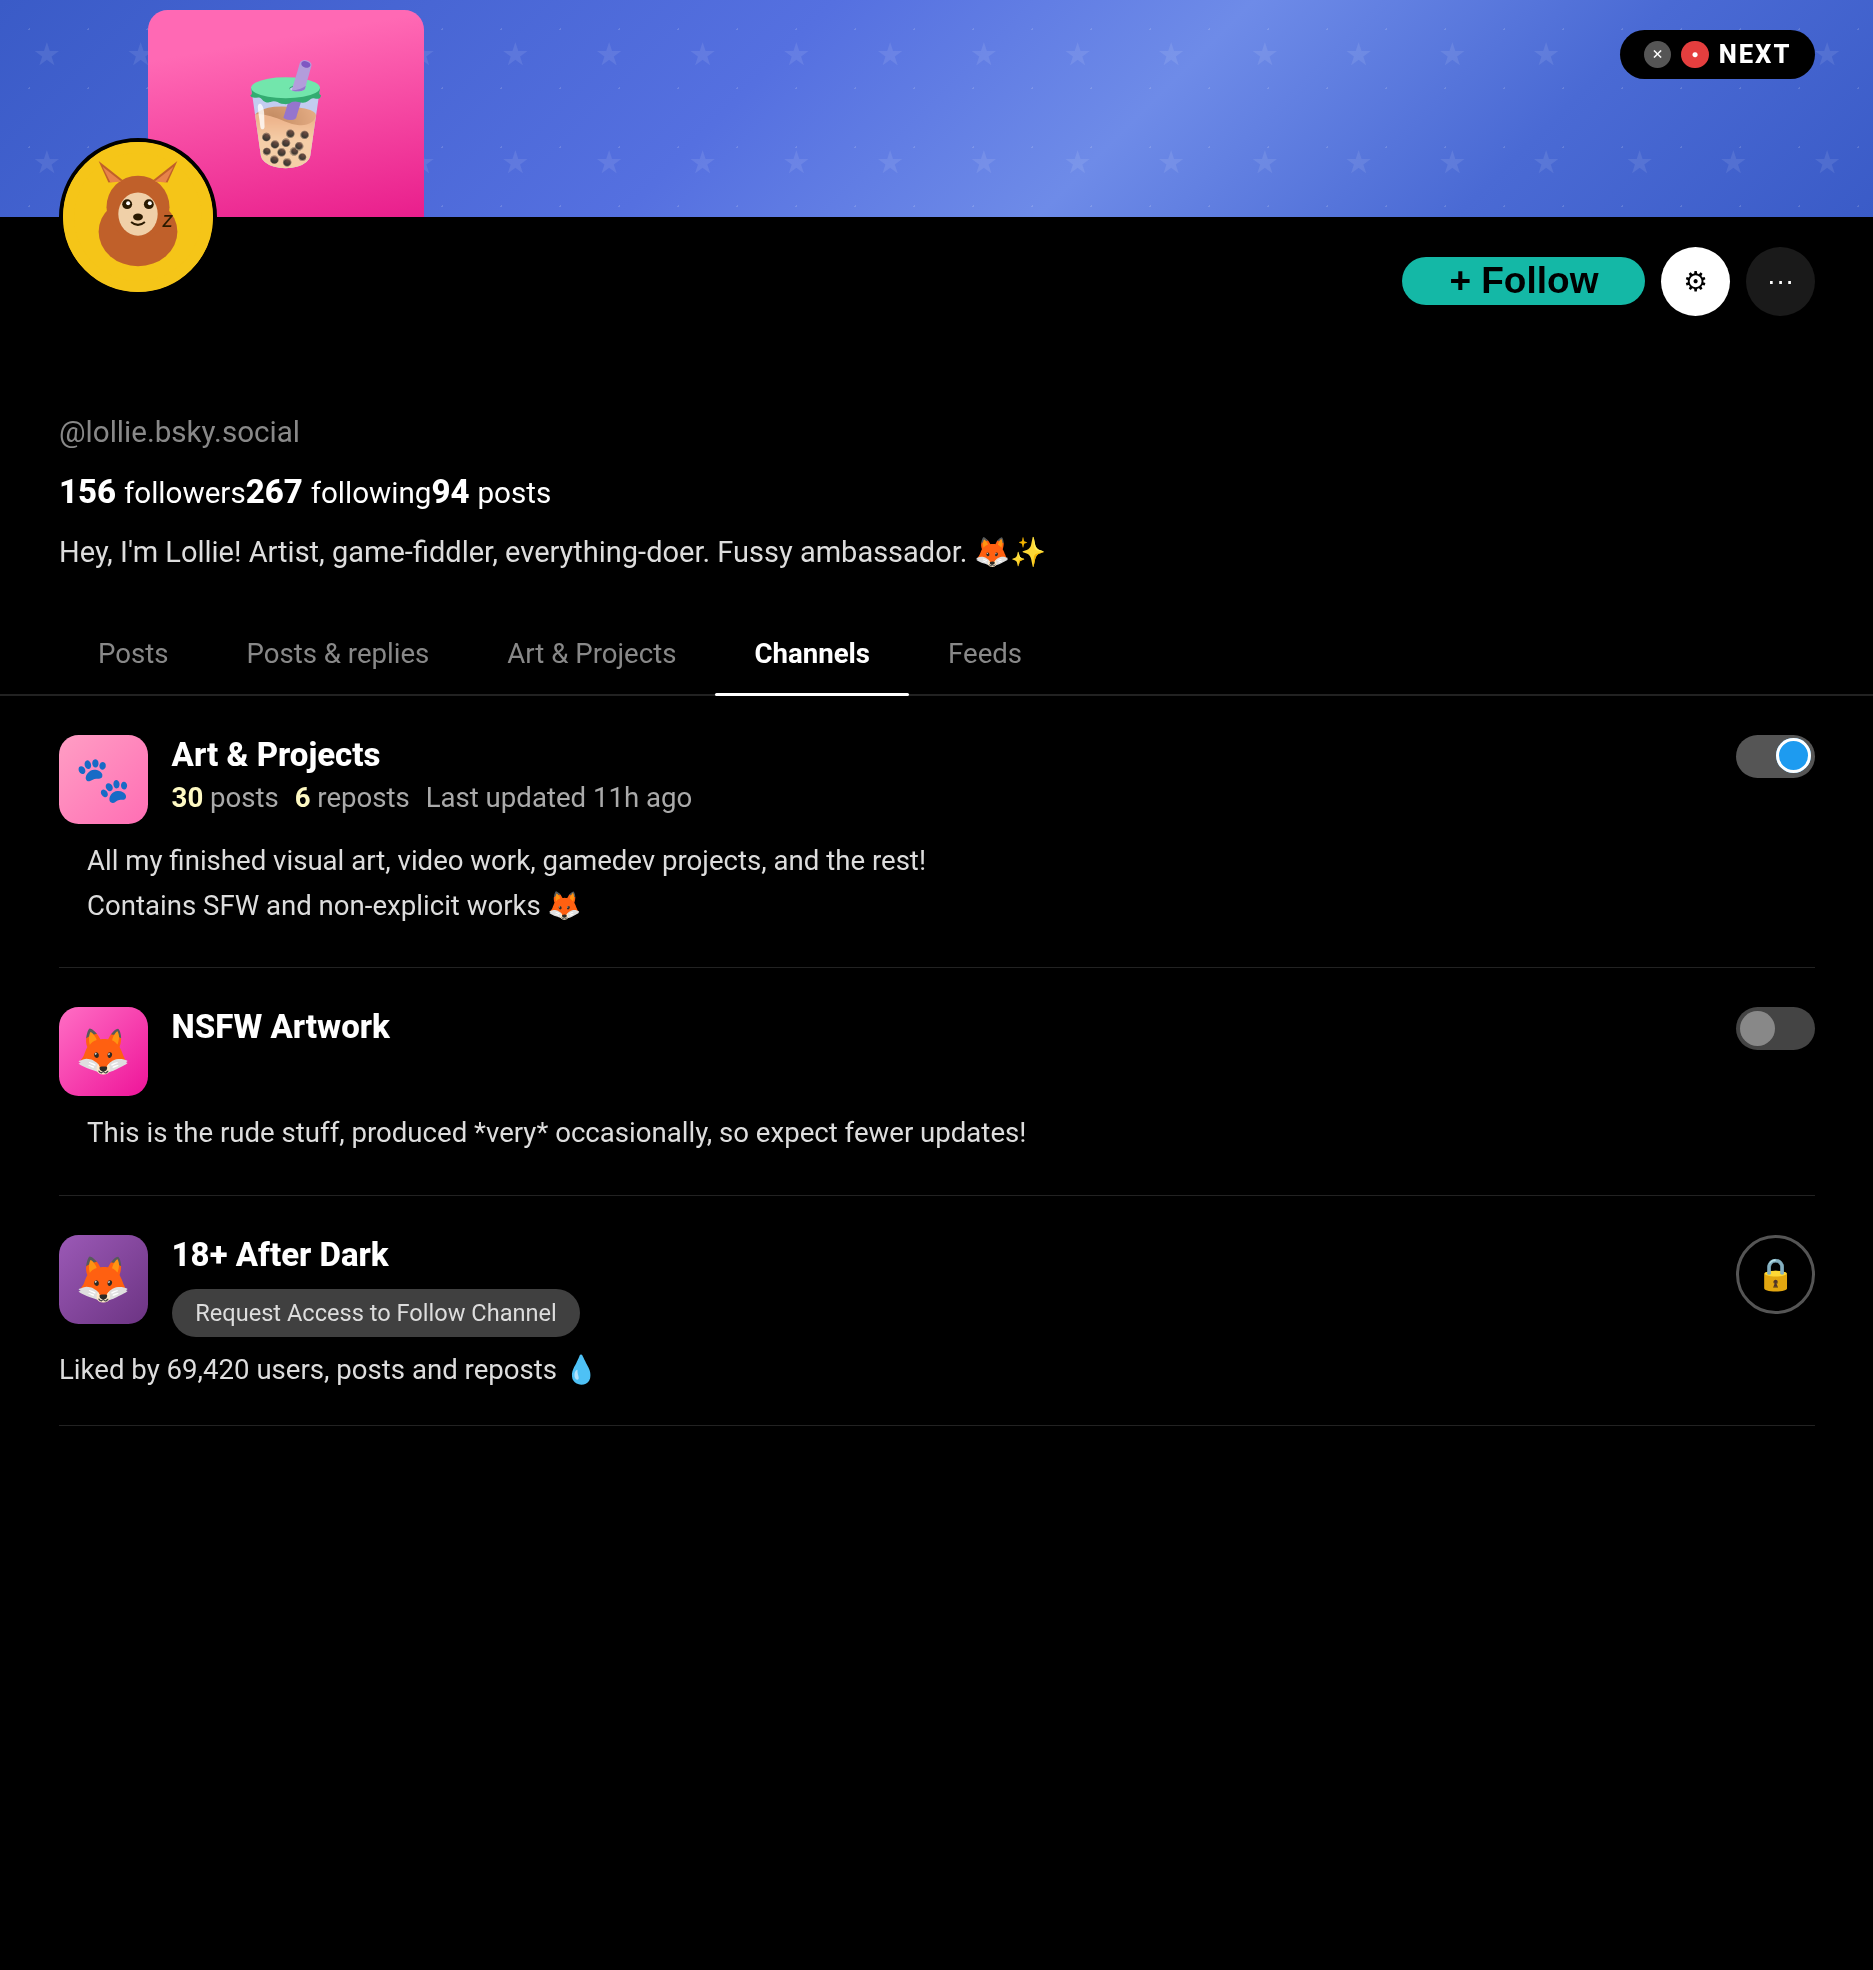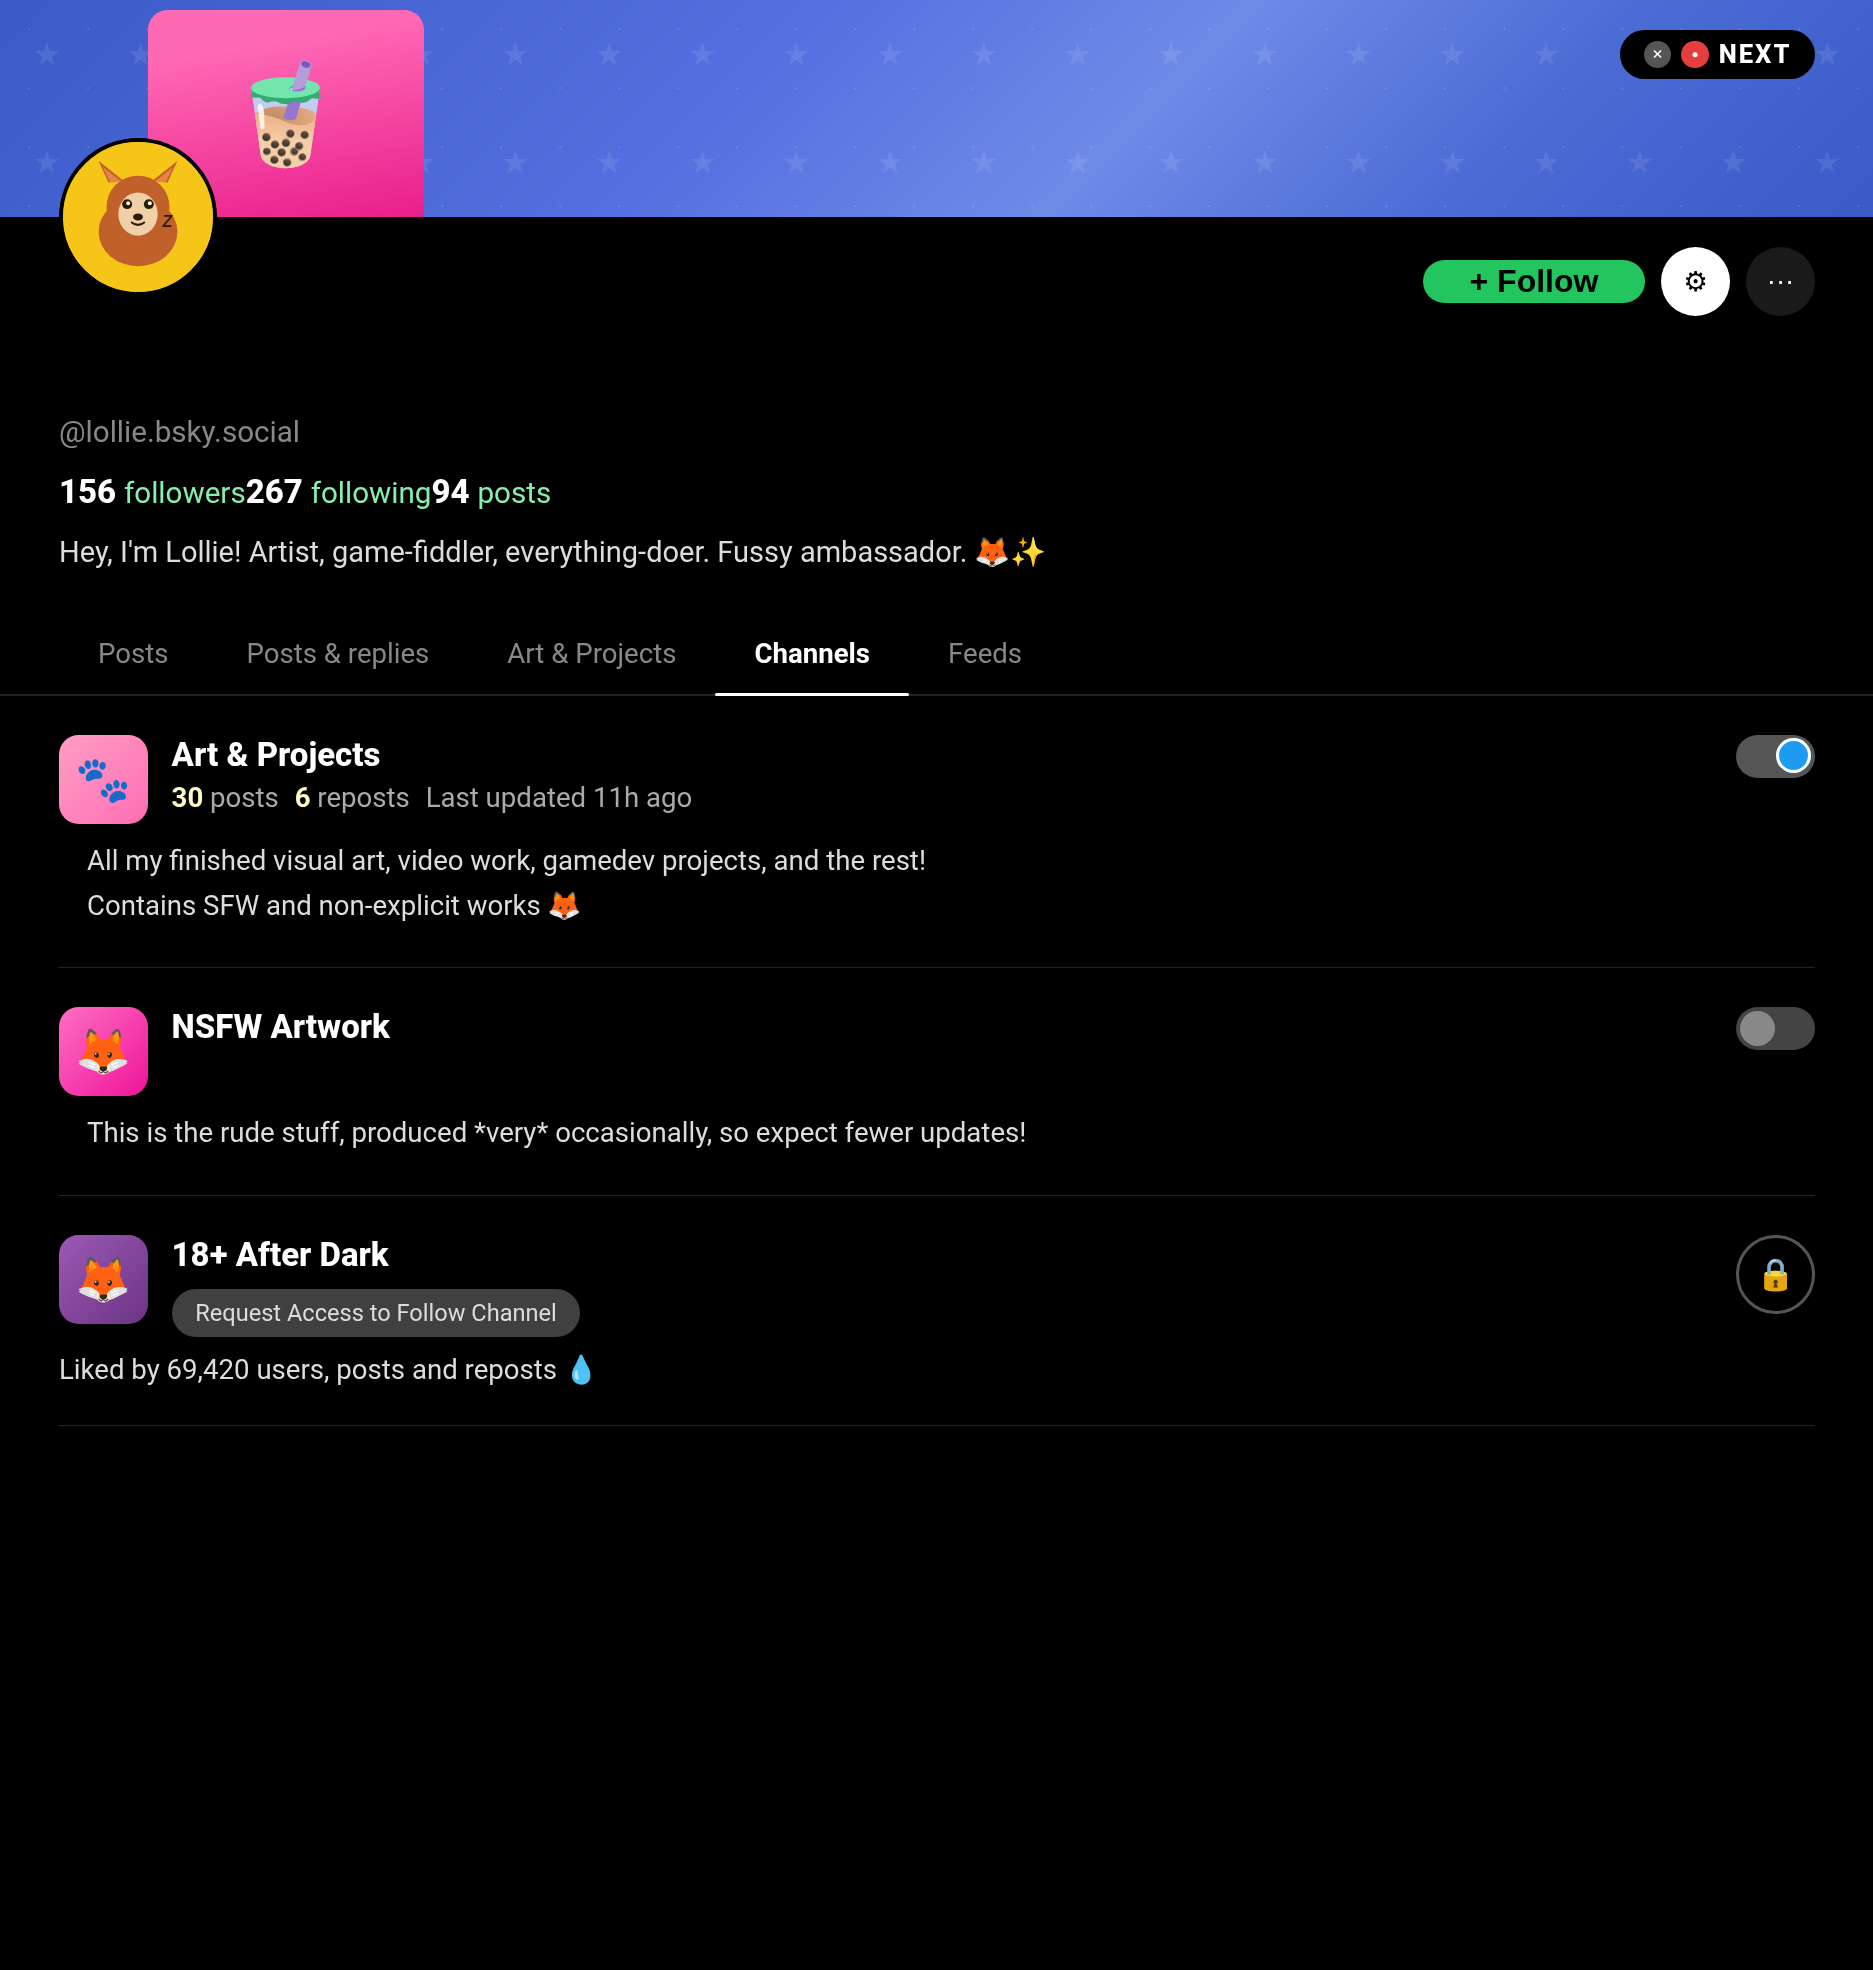--- a/index.html
+++ b/index.html
@@ -127,26 +127,26 @@
 
     .header-actions {
       display: flex;
       justify-content: flex-end;
       padding-top: 29.6px;
       gap: 15.8px;
       align-items: center;
     }
 
     .follow-btn {
-      background: #22c55e;
+      background: #14b8a6;
       color: #000;
       border: none;
       border-radius: 49px;
       padding: 3px 47px;
-      font-size: 32px;
+      font-size: 37px;
       font-weight: 600;
       cursor: pointer;
       display: flex;
       align-items: center;
       gap: 9.9px;
     }
 
     .settings-btn {
       background: #fff;
       color: #000;
@@ -206,21 +206,21 @@
     }
 
     .stat-number {
       font-size: 33px;
       font-weight: 800;
       color: #fff;
     }
 
     .stat-label {
       font-size: 29.6px;
-      color: #86efac;
+      color: #ffffff;
     }
 
     .profile-bio {
       font-size: 29px;
       color: #ddd;
       margin-bottom: 39px;
       line-height: 1.5;
     }
 
     .tabs {

